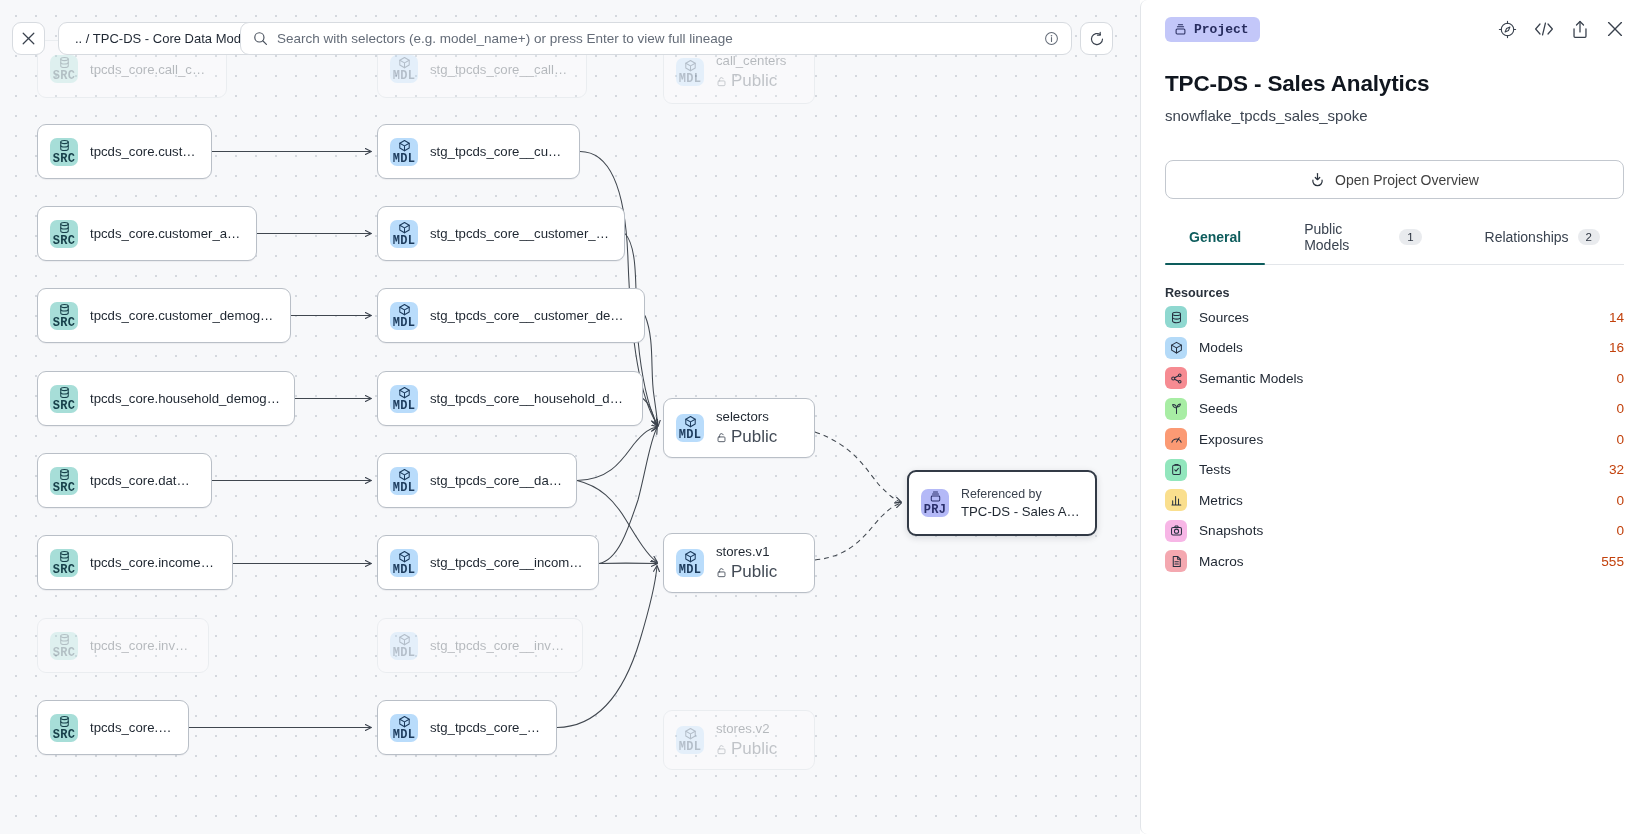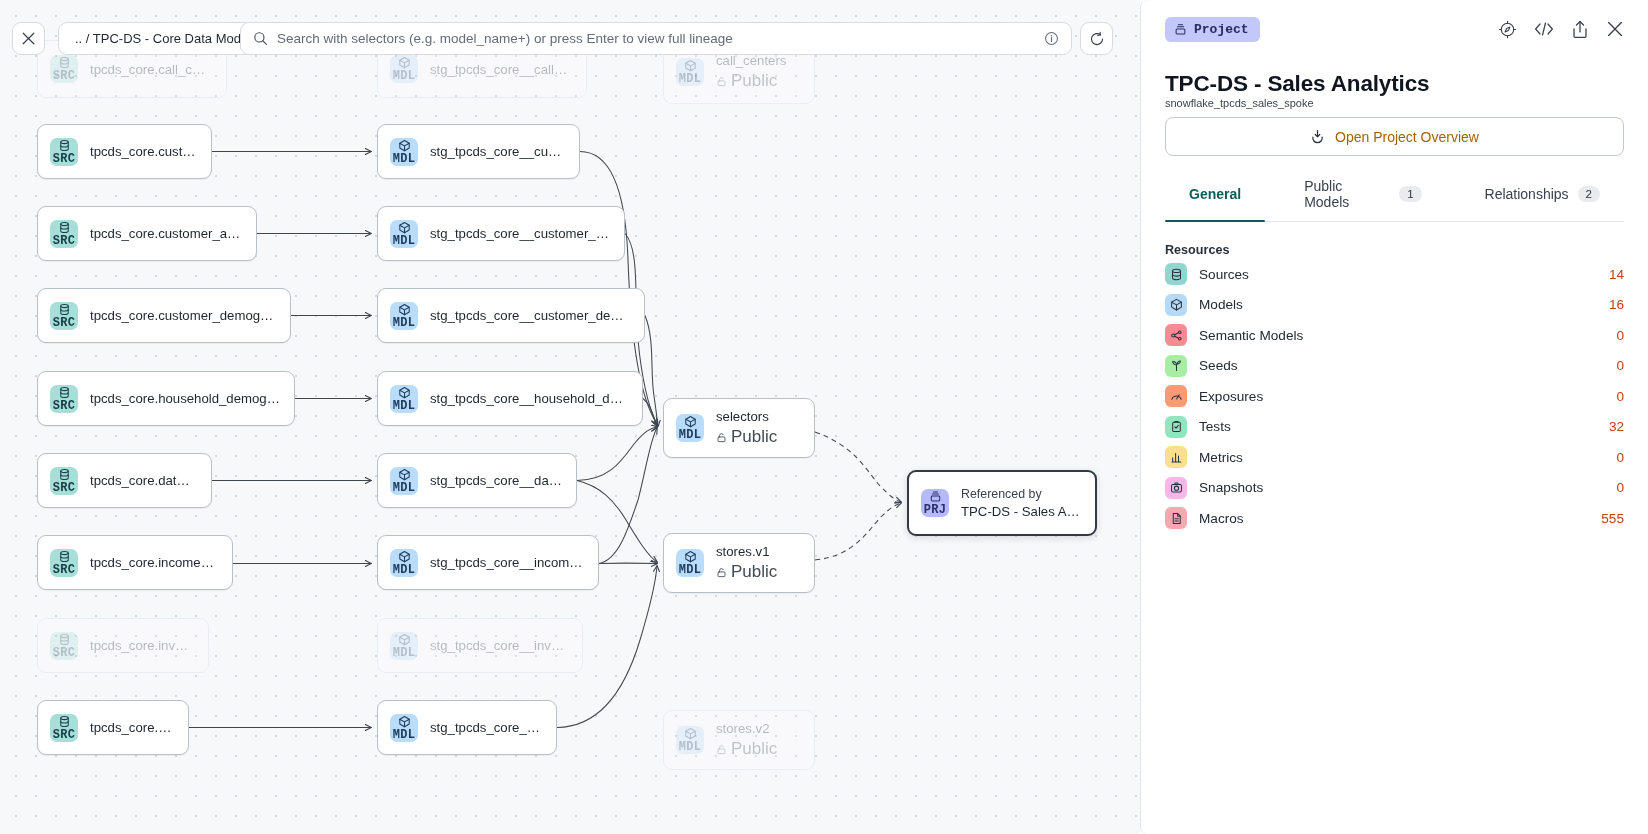--- a/index.html
+++ b/index.html
@@ -124,27 +124,27 @@
     padding: 0 11px 0 9px; font-size: 13px; font-weight: 700;
     font-family: "Liberation Mono", monospace;
   }
   #head-actions { margin-left: auto; display: flex; align-items: center; gap: 17px; }
   .hact { cursor: pointer; line-height: 0; color: #394150; }
 
   #proj-title {
     margin-top: 27px; font-size: 22.5px; font-weight: 700; color: #10161f;
     letter-spacing: -.15px;
   }
-  #proj-sub { font-size: 11px; color: #3c4450; }
+  #proj-sub { margin-top: 10px; font-size: 15px; color: #3c4450; }
 
   #overview-btn {
-    margin-top: 8px; width: 100%; height: 39px;
+    margin-top: 36px; width: 100%; height: 39px;
     border: 1px solid #c3c8cf; border-radius: 8px; background: #fff;
     display: flex; align-items: center; justify-content: center; gap: 10px;
-    font-size: 14px; color: #a16207; cursor: pointer;
+    font-size: 14px; color: #404040; cursor: pointer;
     font-family: "Liberation Sans", sans-serif;
   }
 
   #tabs {
     margin-top: 22px; display: flex; gap: 15px;
     border-bottom: 1px solid #e3e6ea;
   }
   .tab {
     display: flex; align-items: center; gap: 9px;
     padding: 0 24px 11px 24px; font-size: 14px; color: #39424f;

